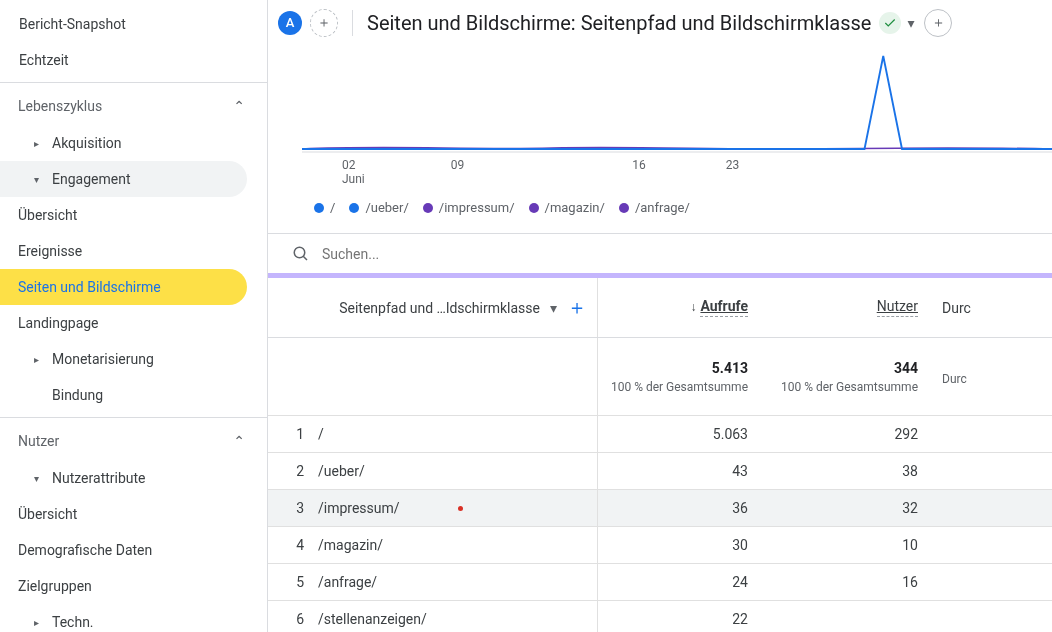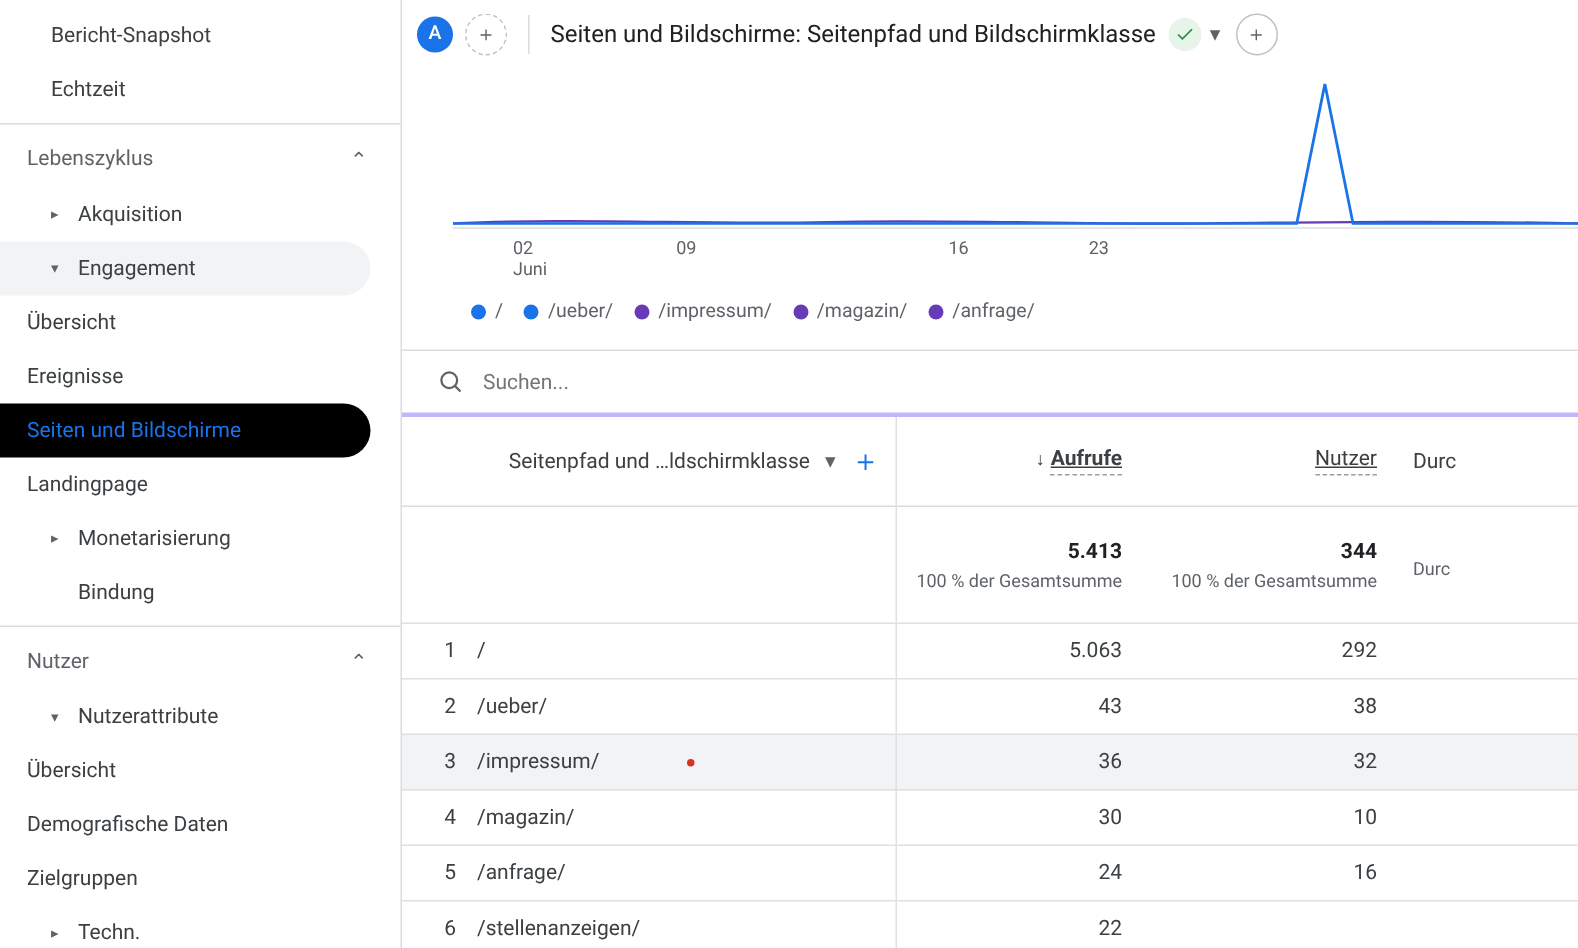--- a/index.html
+++ b/index.html
@@ -1,47 +1,47 @@
 <!DOCTYPE html>
 <html><head>
 <meta charset="utf-8">
 <style>
 * { margin: 0; padding: 0; box-sizing: border-box; font-family: "Google Sans", Roboto, Arial, sans-serif; }
 body { display: flex; width: 1052px; height: 632px; background: #fff; color: #3c4043; font-size: 14px; overflow: hidden; }
 
 .sidebar { width: 268px; flex: 0 0 268px; border-right: 1px solid #dadce0; padding-top: 6px; overflow-y: auto; }
 .side-item { display: flex; align-items: center; height: 36px; padding: 0 18px; cursor: pointer; border-radius: 0 18px 18px 0; margin-right: 20px; }
-.side-item.level0 { padding-left: 34px; font-weight: 400; text-align: center; }
+.side-item.level0 { padding-left: 19px; font-weight: 400; text-align: center; }
 .side-item.level1 { padding-left: 34px; }
 .side-item.level2 { }
-.side-item.active { background: #000000; color: #1a73e8; }
+.side-item.active { background: #fde047; color: #1a73e8; }
 .side-item.engagement-active { background: #f1f3f4; }
 .side-group-header { display: flex; align-items: center; justify-content: space-between; height: 38px; padding: 0 22px 0 18px; color: #5f6368; cursor: pointer; }
 .side-hr { height: 1px; background: #dadce0; margin: 4px 0; }
 .tri { display: inline-block; width: 12px; margin-right: 6px; color: #5f6368; font-size: 10px; }
 
 .main { flex: 1; display: flex; flex-direction: column; overflow: hidden; }
 .topbar { display: flex; align-items: center; height: 46px; padding: 0 10px; border-bottom: 1px solid transparent; }
 .avatar { width: 24px; height: 24px; border-radius: 50%; background: #1a73e8; color: #fff; display: flex; align-items: center; justify-content: center; font-size: 13px; font-weight: 500; }
 .circ-btn { width: 28px; height: 28px; border: 1px dashed #bdc1c6; border-radius: 50%; display: flex; align-items: center; justify-content: center; color: #5f6368; margin-left: 8px; cursor: pointer; }
 .circ-btn.solid { border-style: solid; }
 .vbar { width: 1px; height: 26px; background: #dadce0; margin: 0 14px; }
-.title { font-size: 16px; color: #202124; }
+.title { font-size: 20px; color: #202124; }
 .verify { width: 22px; height: 22px; border-radius: 50%; background: #e6f4ea; display: inline-flex; align-items: center; justify-content: center; margin-left: 8px; }
 .verify svg { width: 14px; height: 14px; stroke: #1e8e3e; fill: none; stroke-width: 2; }
 
 .chart-zone { padding: 0 0 8px 34px; border-bottom: 1px solid #dadce0; }
 .chart-svg { width: 100%; height: 110px; display: block; }
 .x-ticks { display: flex; color: #5f6368; font-size: 12px; margin-top: 2px; }
 .x-tick { position: relative; }
 .legend { display: flex; gap: 14px; padding: 14px 0 10px 12px; color: #5f6368; font-size: 13px; }
 .legend-item { display: flex; align-items: center; gap: 6px; }
 .dot { width: 10px; height: 10px; border-radius: 50%; }
 
-.search-row { display: flex; align-items: center; height: 44px; padding: 0 0 0 24px; border-bottom: 3px solid #c4b5fd; color: #5f6368; }
+.search-row { display: flex; align-items: center; height: 44px; padding: 0 0 0 24px; border-bottom: 5px solid #c4b5fd; color: #5f6368; }
 .search-row input { border: none; outline: none; font-size: 14px; color: #3c4043; flex: 1; }
 
 .table-wrap { flex: 1; overflow: auto; }
 .thead, .trow, .sumrow { display: grid; grid-template-columns: 50px 280px 170px 170px 70px; align-items: center; }
 .thead { height: 60px; border-bottom: 1px solid #dadce0; }
 .th-dim { display: flex; align-items: center; justify-content: flex-end; gap: 10px; padding-right: 10px; color: #3c4043; }
 .th-metric { text-align: right; padding-right: 20px; }
 .th-metric .mlabel { display: inline-block; border-bottom: 1px dashed #9aa0a6; padding-bottom: 2px; cursor: pointer; text-decoration: underline; }
 .th-metric.sorted .mlabel { font-weight: 700; }
 .arrow-down { font-size: 12px; margin-right: 4px; }

